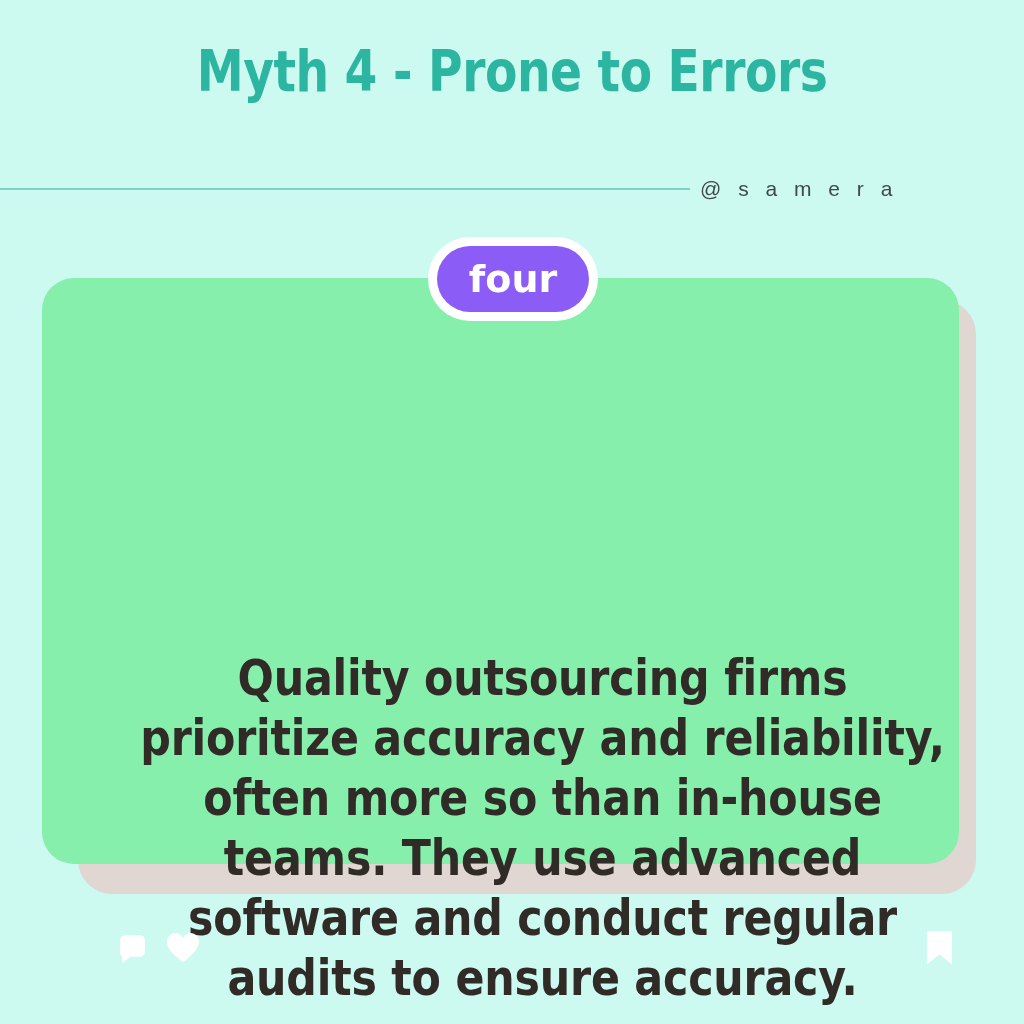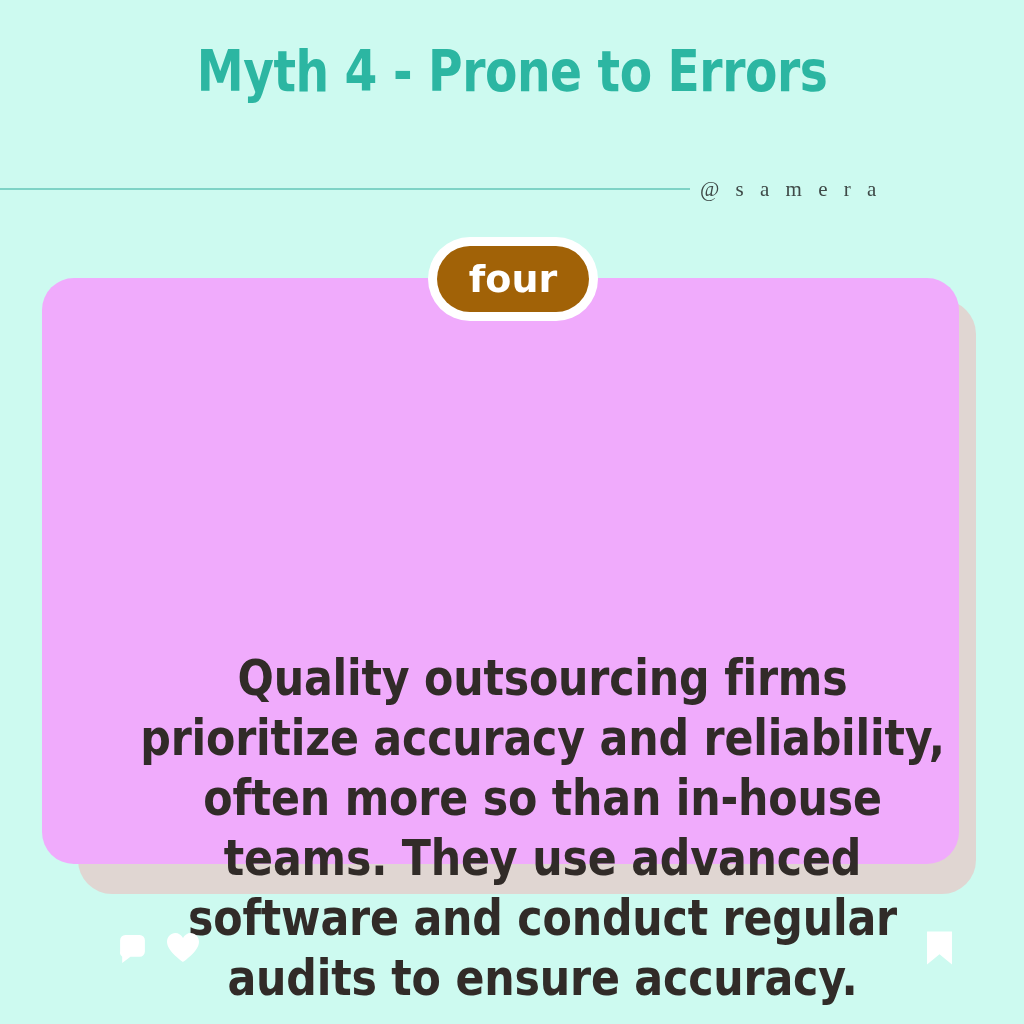--- a/index.html
+++ b/index.html
@@ -50,21 +50,21 @@
     background: #63c6b8;
     opacity: 0.75;
   }
 
   .handle {
     position: absolute;
     left: 700px;
     top: 176px;
     width: 240px;
     color: #3f4a48;
-    font-family: Liberation Serif, serif;
+    font-family: Liberation Sans, sans-serif;
     font-size: 21px;
     letter-spacing: 5.5px;
     line-height: 26px;
     white-space: nowrap;
   }
 
   
   .card-shadow {
     position: absolute;
     left: 78px;
@@ -74,31 +74,31 @@
     background: #e0d6d2;
     border-radius: 34px;
   }
 
   .card {
     position: absolute;
     left: 42px;
     top: 278px;
     width: 917px;
     height: 586px;
-    background: #f0abfc;
+    background: #86efac;
     border-radius: 32px;
   }
 
   .badge {
     position: absolute;
     left: 437px;
     top: 246px;
     width: 152px;
     height: 66px;
-    background: #a16207;
+    background: #8b5cf6;
     border-radius: 33px;
     box-shadow: 0 0 0 9px #ffffff;
     display: flex;
     align-items: center;
     justify-content: center;
   }
   .badge-label {
     color: #ffffff;
     font-family: "DejaVu Sans", "Liberation Sans", sans-serif;
     font-weight: bold;

